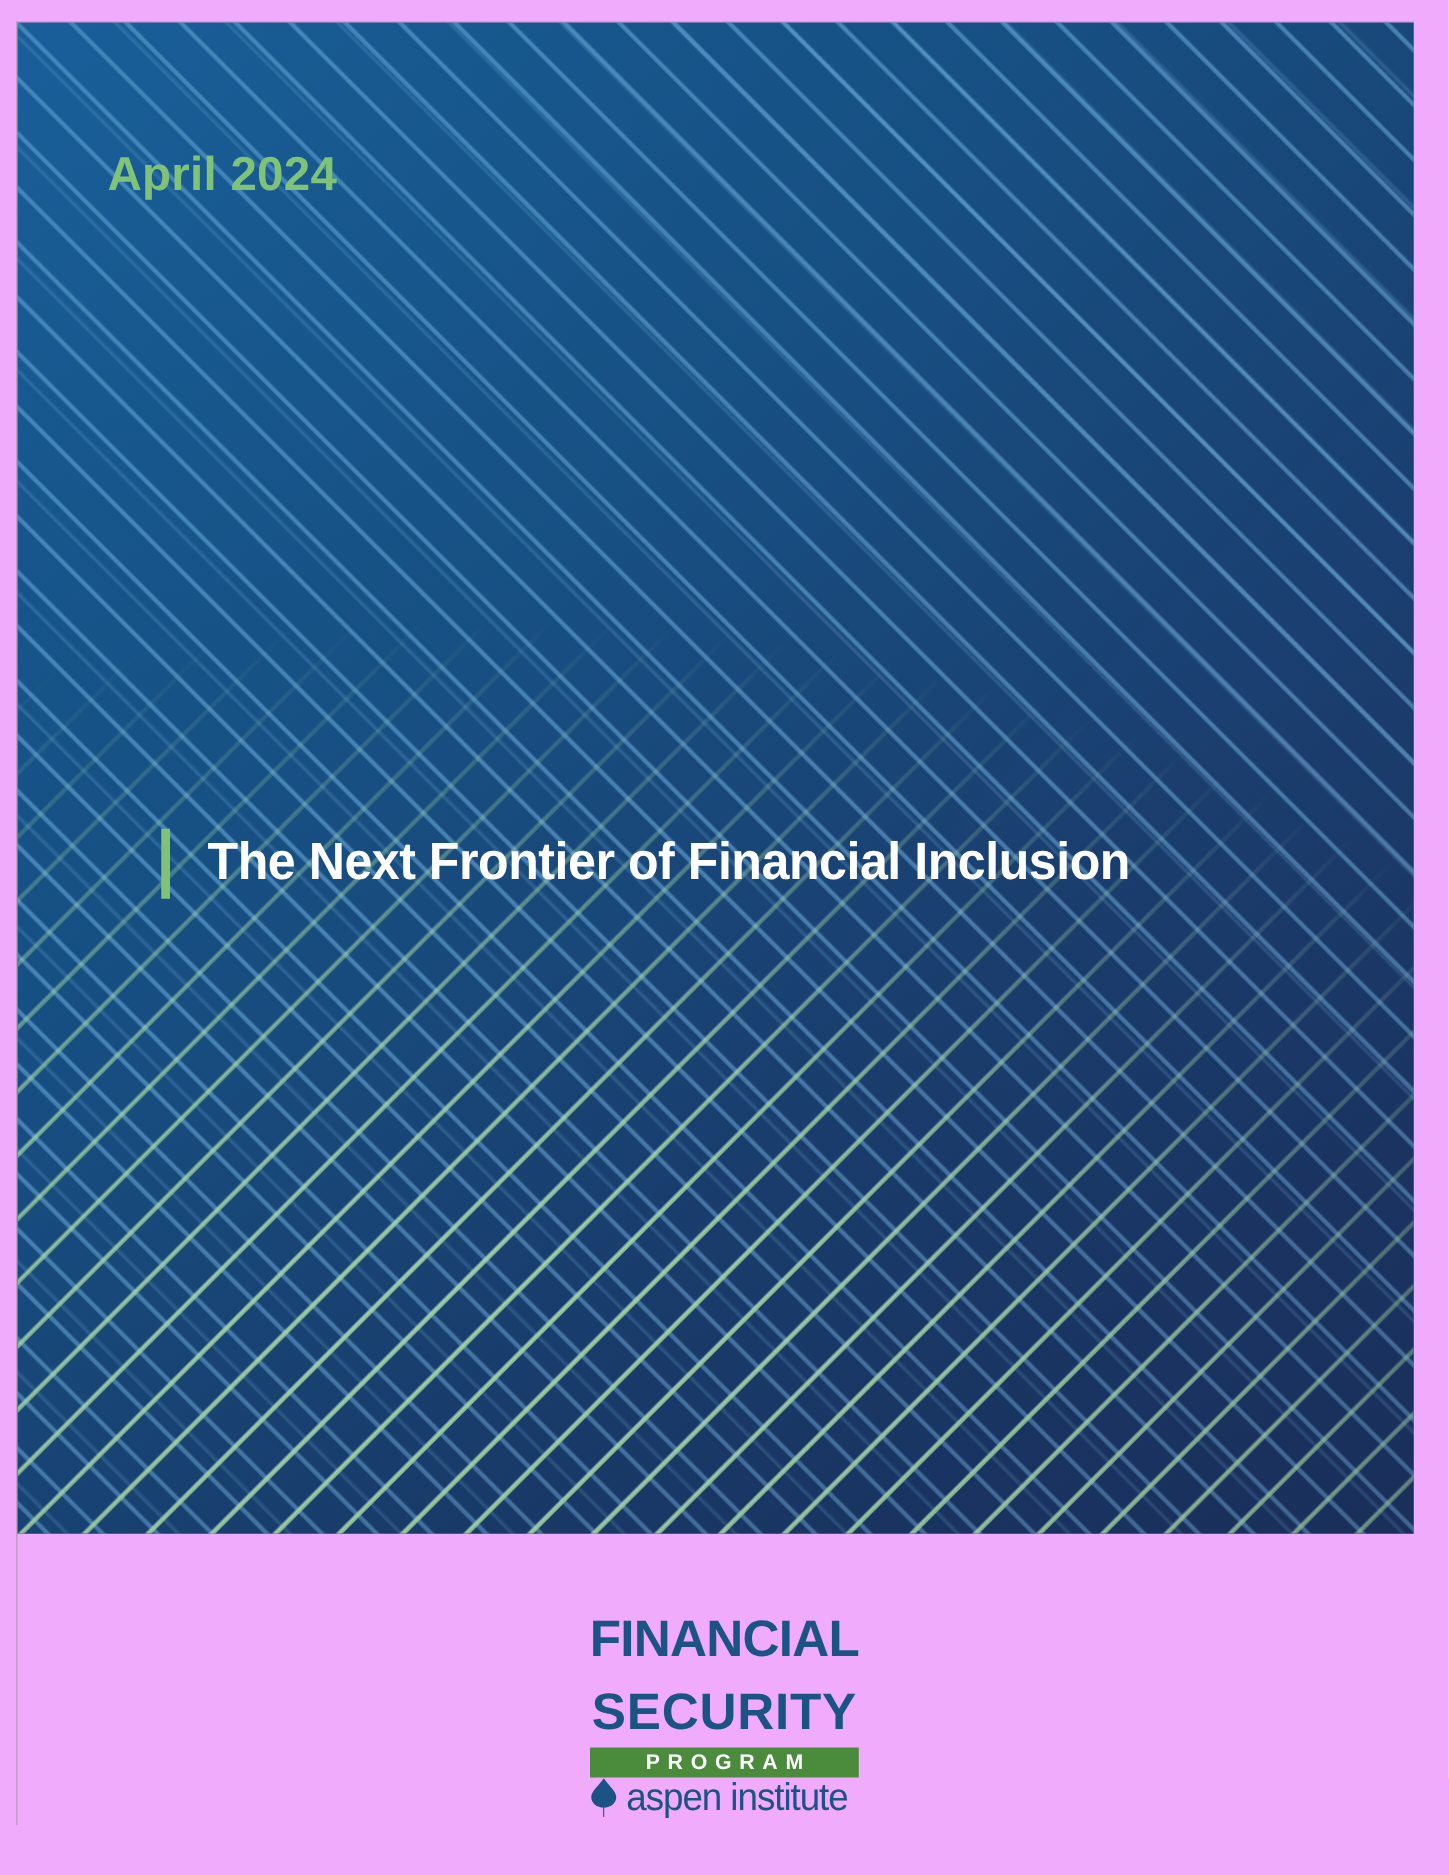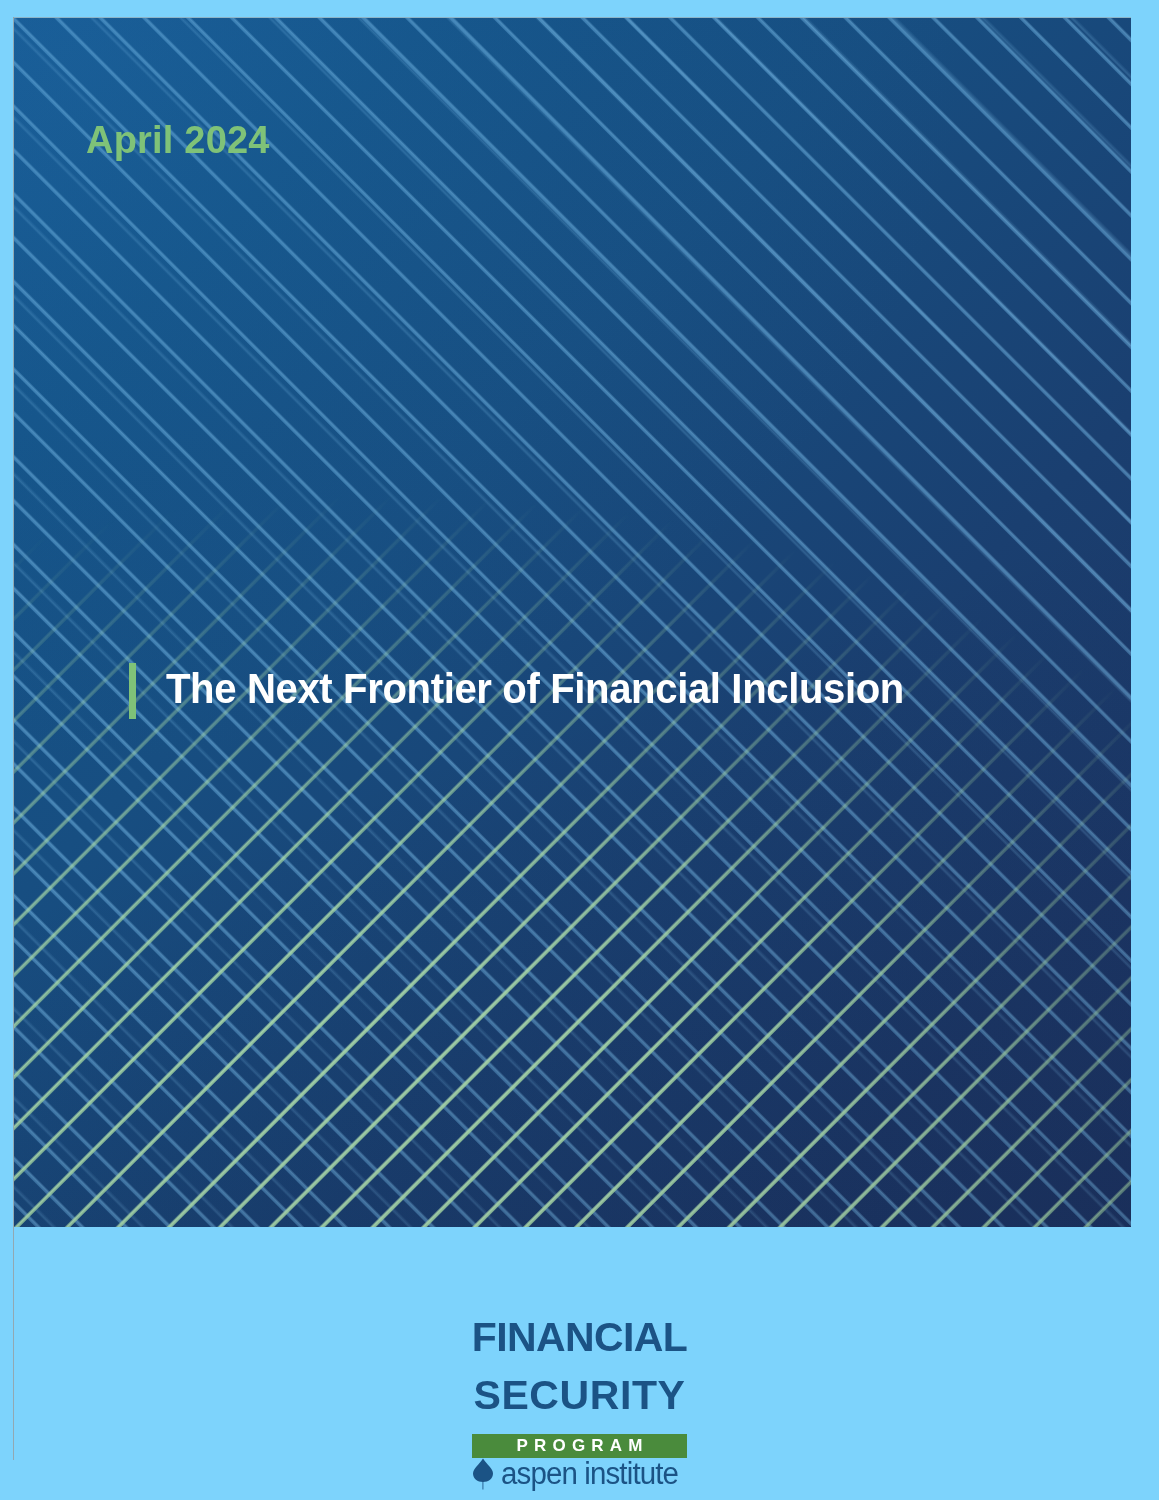--- a/index.html
+++ b/index.html
@@ -14,21 +14,21 @@
     overflow: hidden;
     font-family: "Liberation Sans", sans-serif;
     -webkit-font-smoothing: antialiased;
   }
 
   
   #page {
     position: absolute;
     left: 0; top: 0;
     width: 1159px; height: 1500px;
-    background: #7dd3fc;
+    background: #f0abfc;
   }
 
   
   .page-rule-left {
     position: absolute;
     left: 13px; top: 17px;
     width: 1px; height: 1443px;
     background: #9a9a9a;
     opacity: .75;
   }
@@ -237,26 +237,25 @@
     align-items: center;
   }
   .logo-word {
     font-size: 41px;
     font-weight: 700;
     color: #1b5385;
     letter-spacing: -0.6px;
     line-height: 1.02;
     text-align: center;
     transform: scaleX(1.0);
-    margin-top: 26px;
   }
   .logo-word.second { margin-top: 16px; letter-spacing: 0.6px; }
 
   .logo-program {
-    margin-top: 17px;
+    margin-top: 7px;
     width: 215px;
     height: 24px;
     background: #4a8b3c;
     display: flex;
     align-items: center;
     justify-content: center;
   }
   .logo-program span {
     font-size: 17px;
     font-weight: 700;

